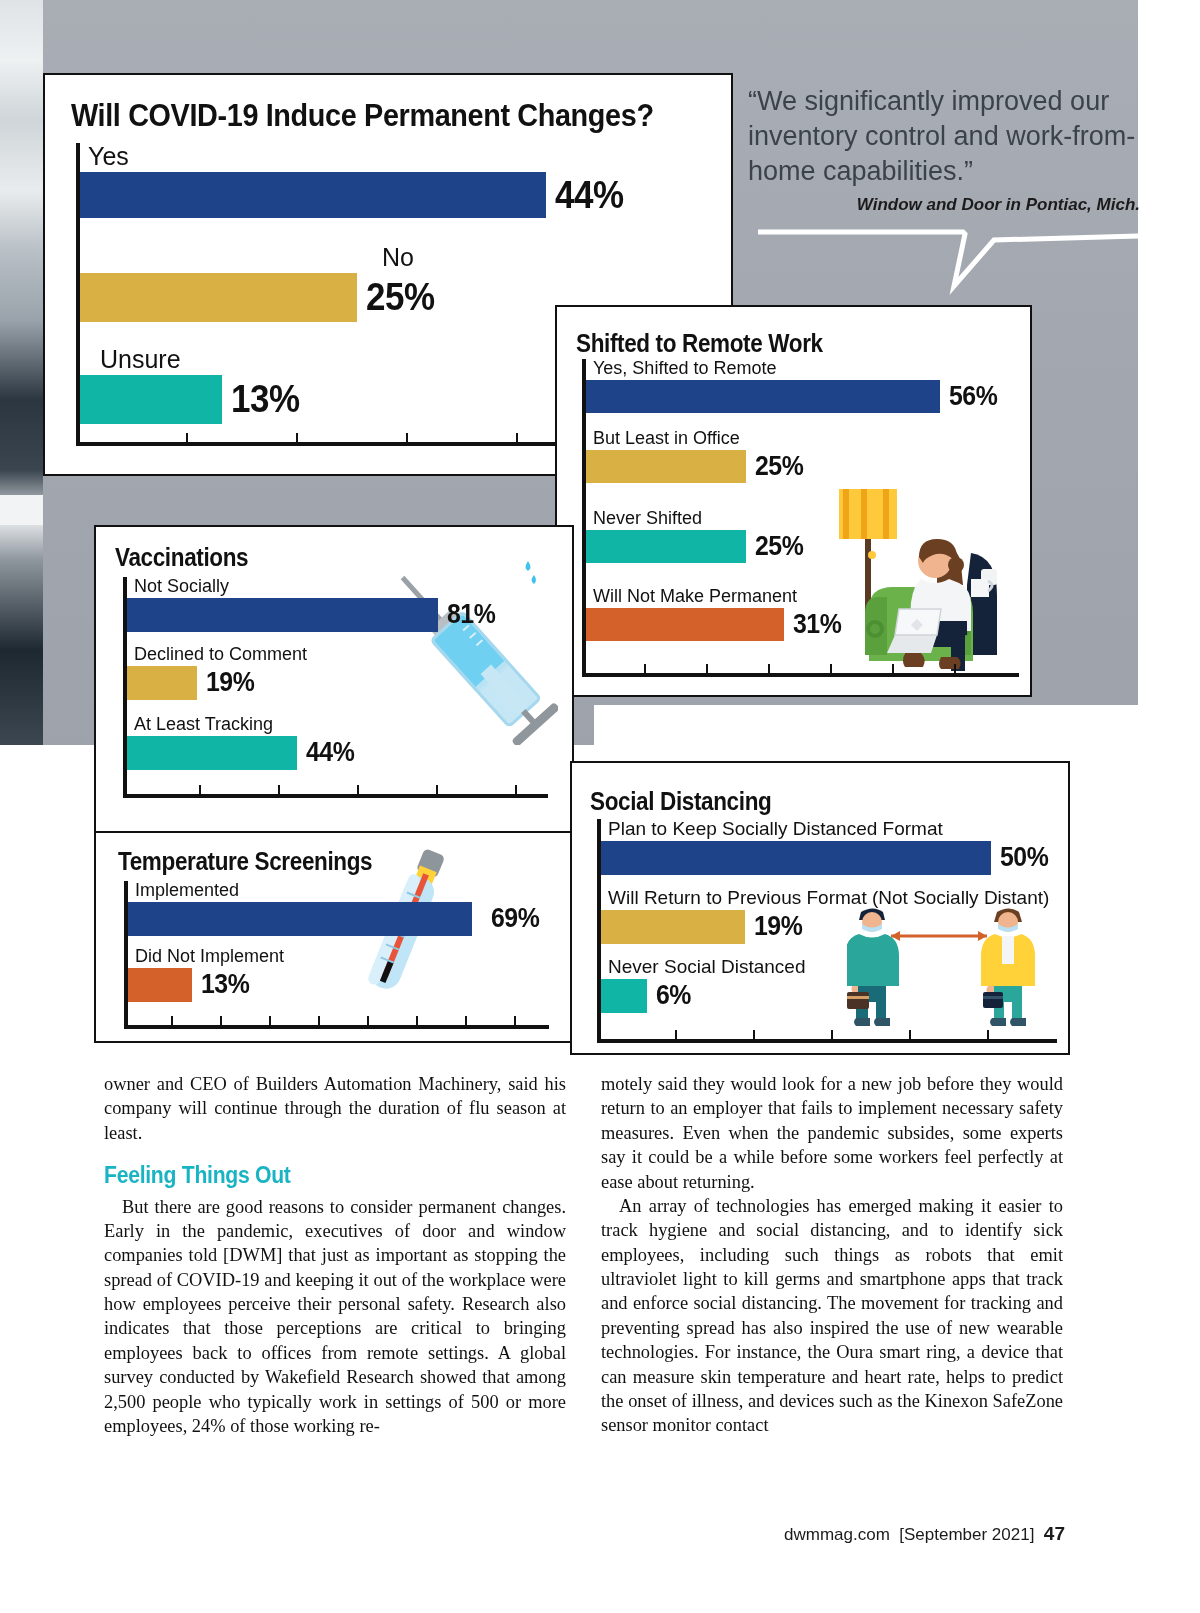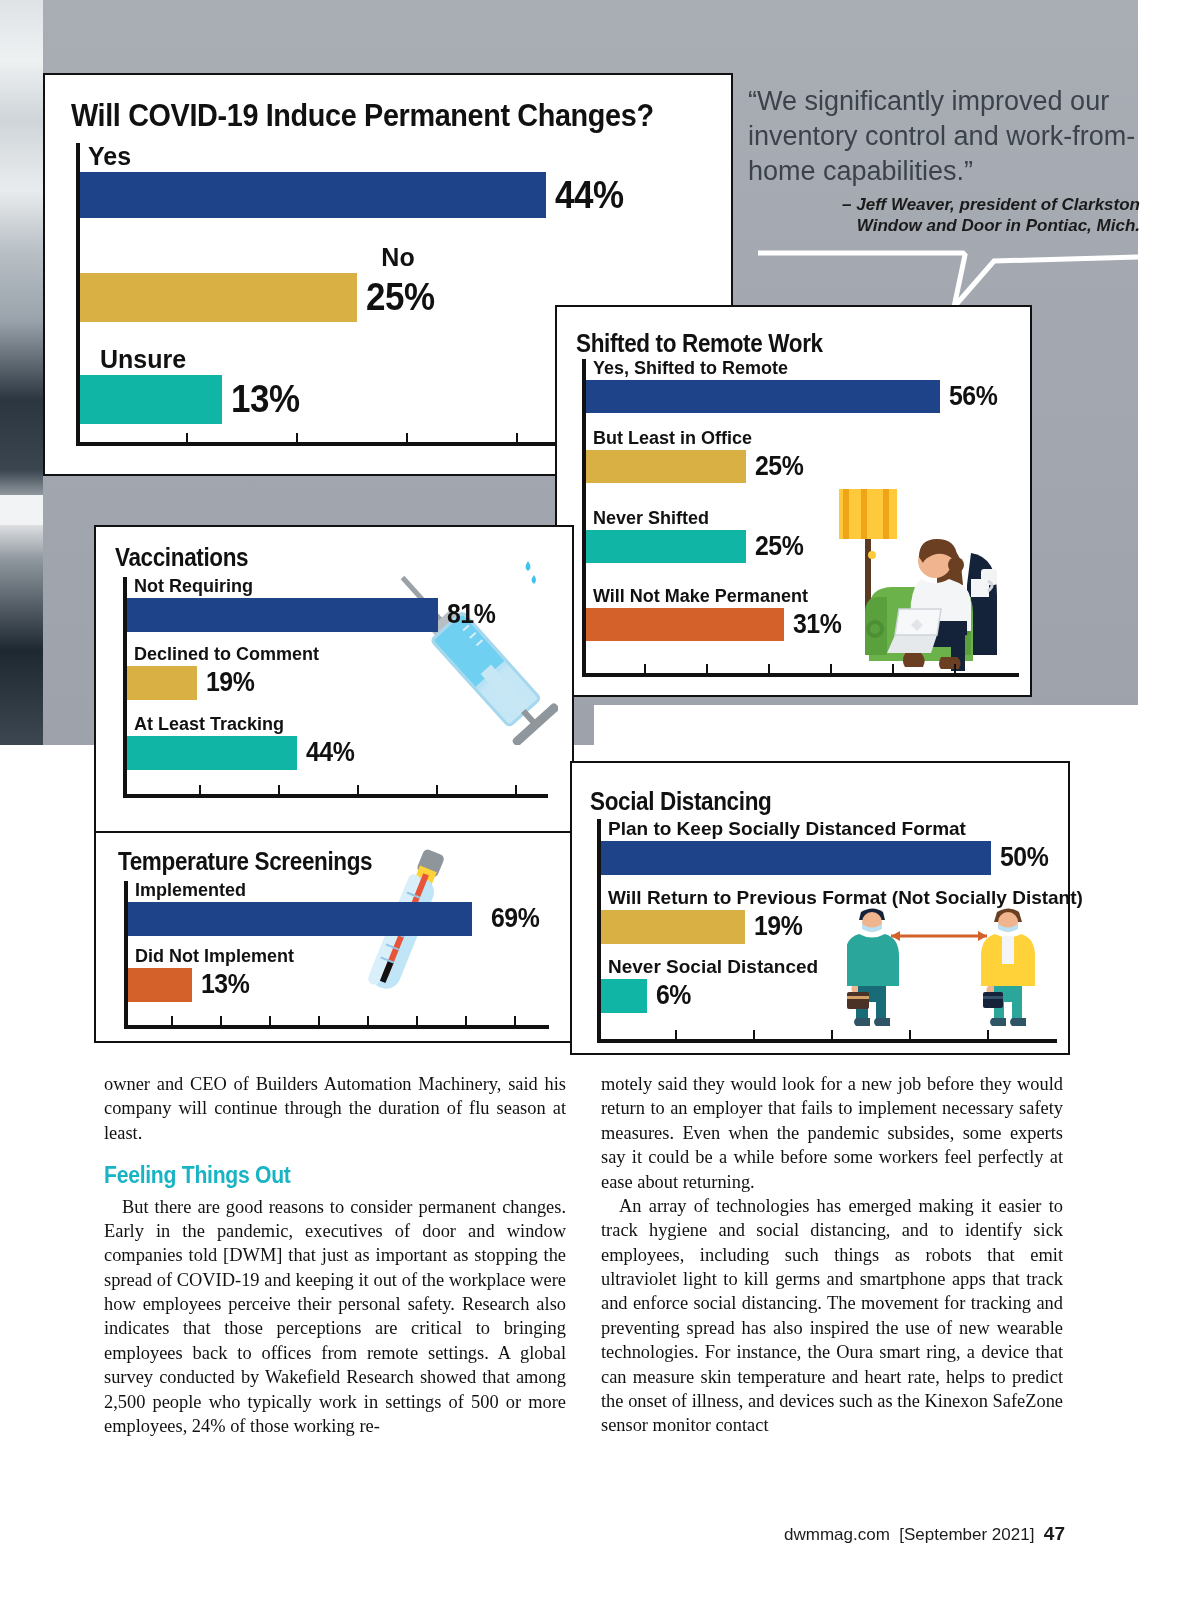--- a/index.html
+++ b/index.html
@@ -58,21 +58,21 @@
   }
   .x-axis {
     position: absolute; left: 0; right: 0; bottom: 0; height: 4px; background: #111;
   }
   .tick {
     position: absolute; bottom: 4px; width: 2px; height: 9px; background: #111;
   }
   .bar-group { position: relative; }
   .bar-label {
     color: #111; white-space: nowrap; line-height: 1.05;
-    font-family: "Liberation Sans", sans-serif; font-weight: 700;
+    font-family: "Liberation Sans", sans-serif; font-weight: 400;
   }
   .bar-row { display: flex; align-items: center; }
   .bar { height: 100%; }
   .bar-val {
     font-weight: 700; color: #111; margin-left: 9px; letter-spacing: -0.5px;
     transform: scaleX(0.92); transform-origin: left center; white-space: nowrap;
   }
 
   
   .quote-block { position: absolute; }
@@ -106,21 +106,20 @@
 <body>
 
 <div class="bg-gray"></div>
 <div class="bg-photo"></div>
 <div class="bg-white-right"></div>
 <div class="bg-step"></div>
 
 <div class="quote-block" style="left:748px; top:84px; width:392px;">
   <div class="quote-text">“We significantly improved our inventory control and work-from-home capabilities.”</div>
   <div class="quote-attr">
-    <div>– Jeff Weaver, president of Clarkston</div>
     <div>Window and Door in Pontiac, Mich.</div>
   </div>
   <svg width="392" height="70" style="display:block;margin-top:10px;margin-left:10px;">
     <path d="M0,6 L205,6 L207,8 L196,60 L236,14 L380,10" fill="none" stroke="#ffffff" stroke-width="5"></path>
   </svg>
 </div>
 
 <div class="panel" style="left:43px; top:73px; width:690px; height:403px;">
   <div class="chart-title" style="position:absolute;left:26px;top:22px;font-size:32px;">Will COVID-19 Induce Permanent Changes?</div>
   <div class="plot" style="position:absolute;left:31px;top:68px;width:632px;height:303px;">
@@ -261,21 +260,21 @@
 
     <div class="y-axis"></div>
     <div class="x-axis"></div>
     <div class="tick" style="left:76px;"></div>
     <div class="tick" style="left:155px;"></div>
     <div class="tick" style="left:234px;"></div>
     <div class="tick" style="left:313px;"></div>
     <div class="tick" style="left:392px;"></div>
 
     <div class="bar-group" style="position:absolute;left:4px;top:0px;width:421px;">
-      <div class="bar-label" style="font-size:18px;margin-left:7px;">Not Requiring</div>
+      <div class="bar-label" style="font-size:18px;margin-left:7px;">Not Socially</div>
       <div class="bar-row" style="height:34px;margin-top:2px;">
         <div class="bar" style="width:311px;background:#1f4389;"></div>
         <div class="bar-val" style="font-size:27px;">81%</div>
       </div>
     </div>
 
     <div class="bar-group" style="position:absolute;left:4px;top:68px;width:421px;">
       <div class="bar-label" style="font-size:18px;margin-left:7px;">Declined to Comment</div>
       <div class="bar-row" style="height:34px;margin-top:2px;">
         <div class="bar" style="width:70px;background:#d9b043;"></div>

